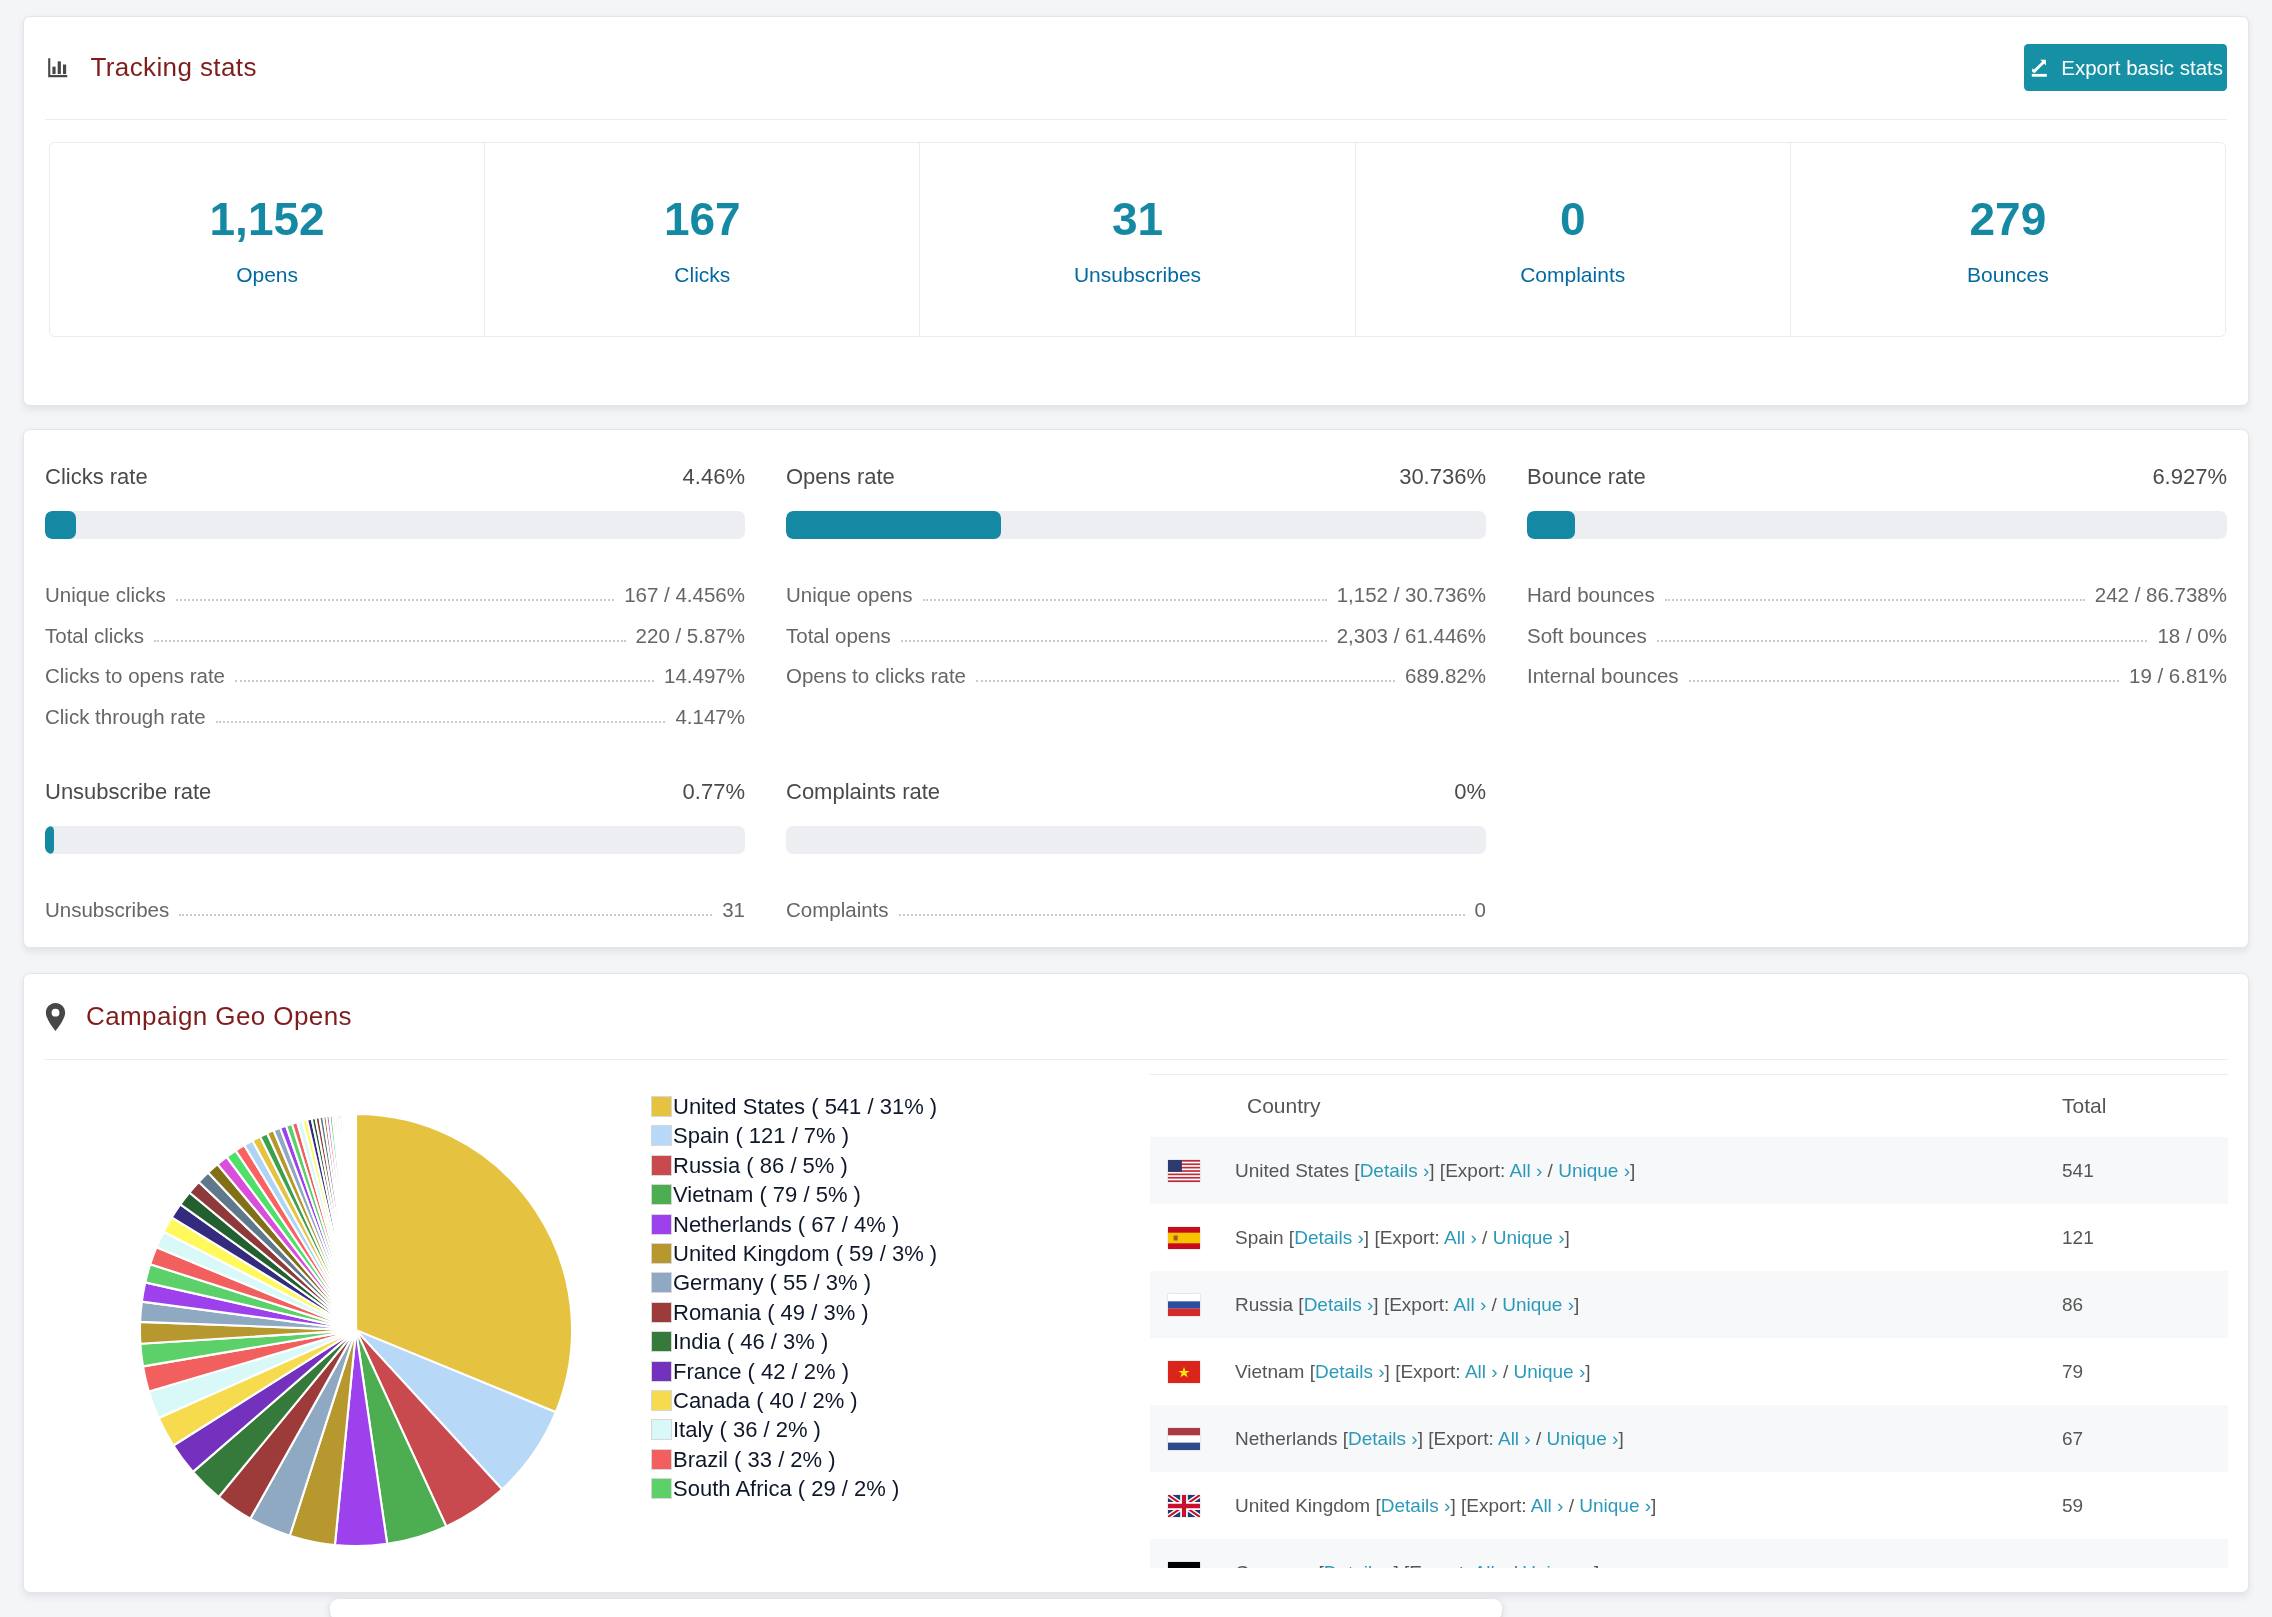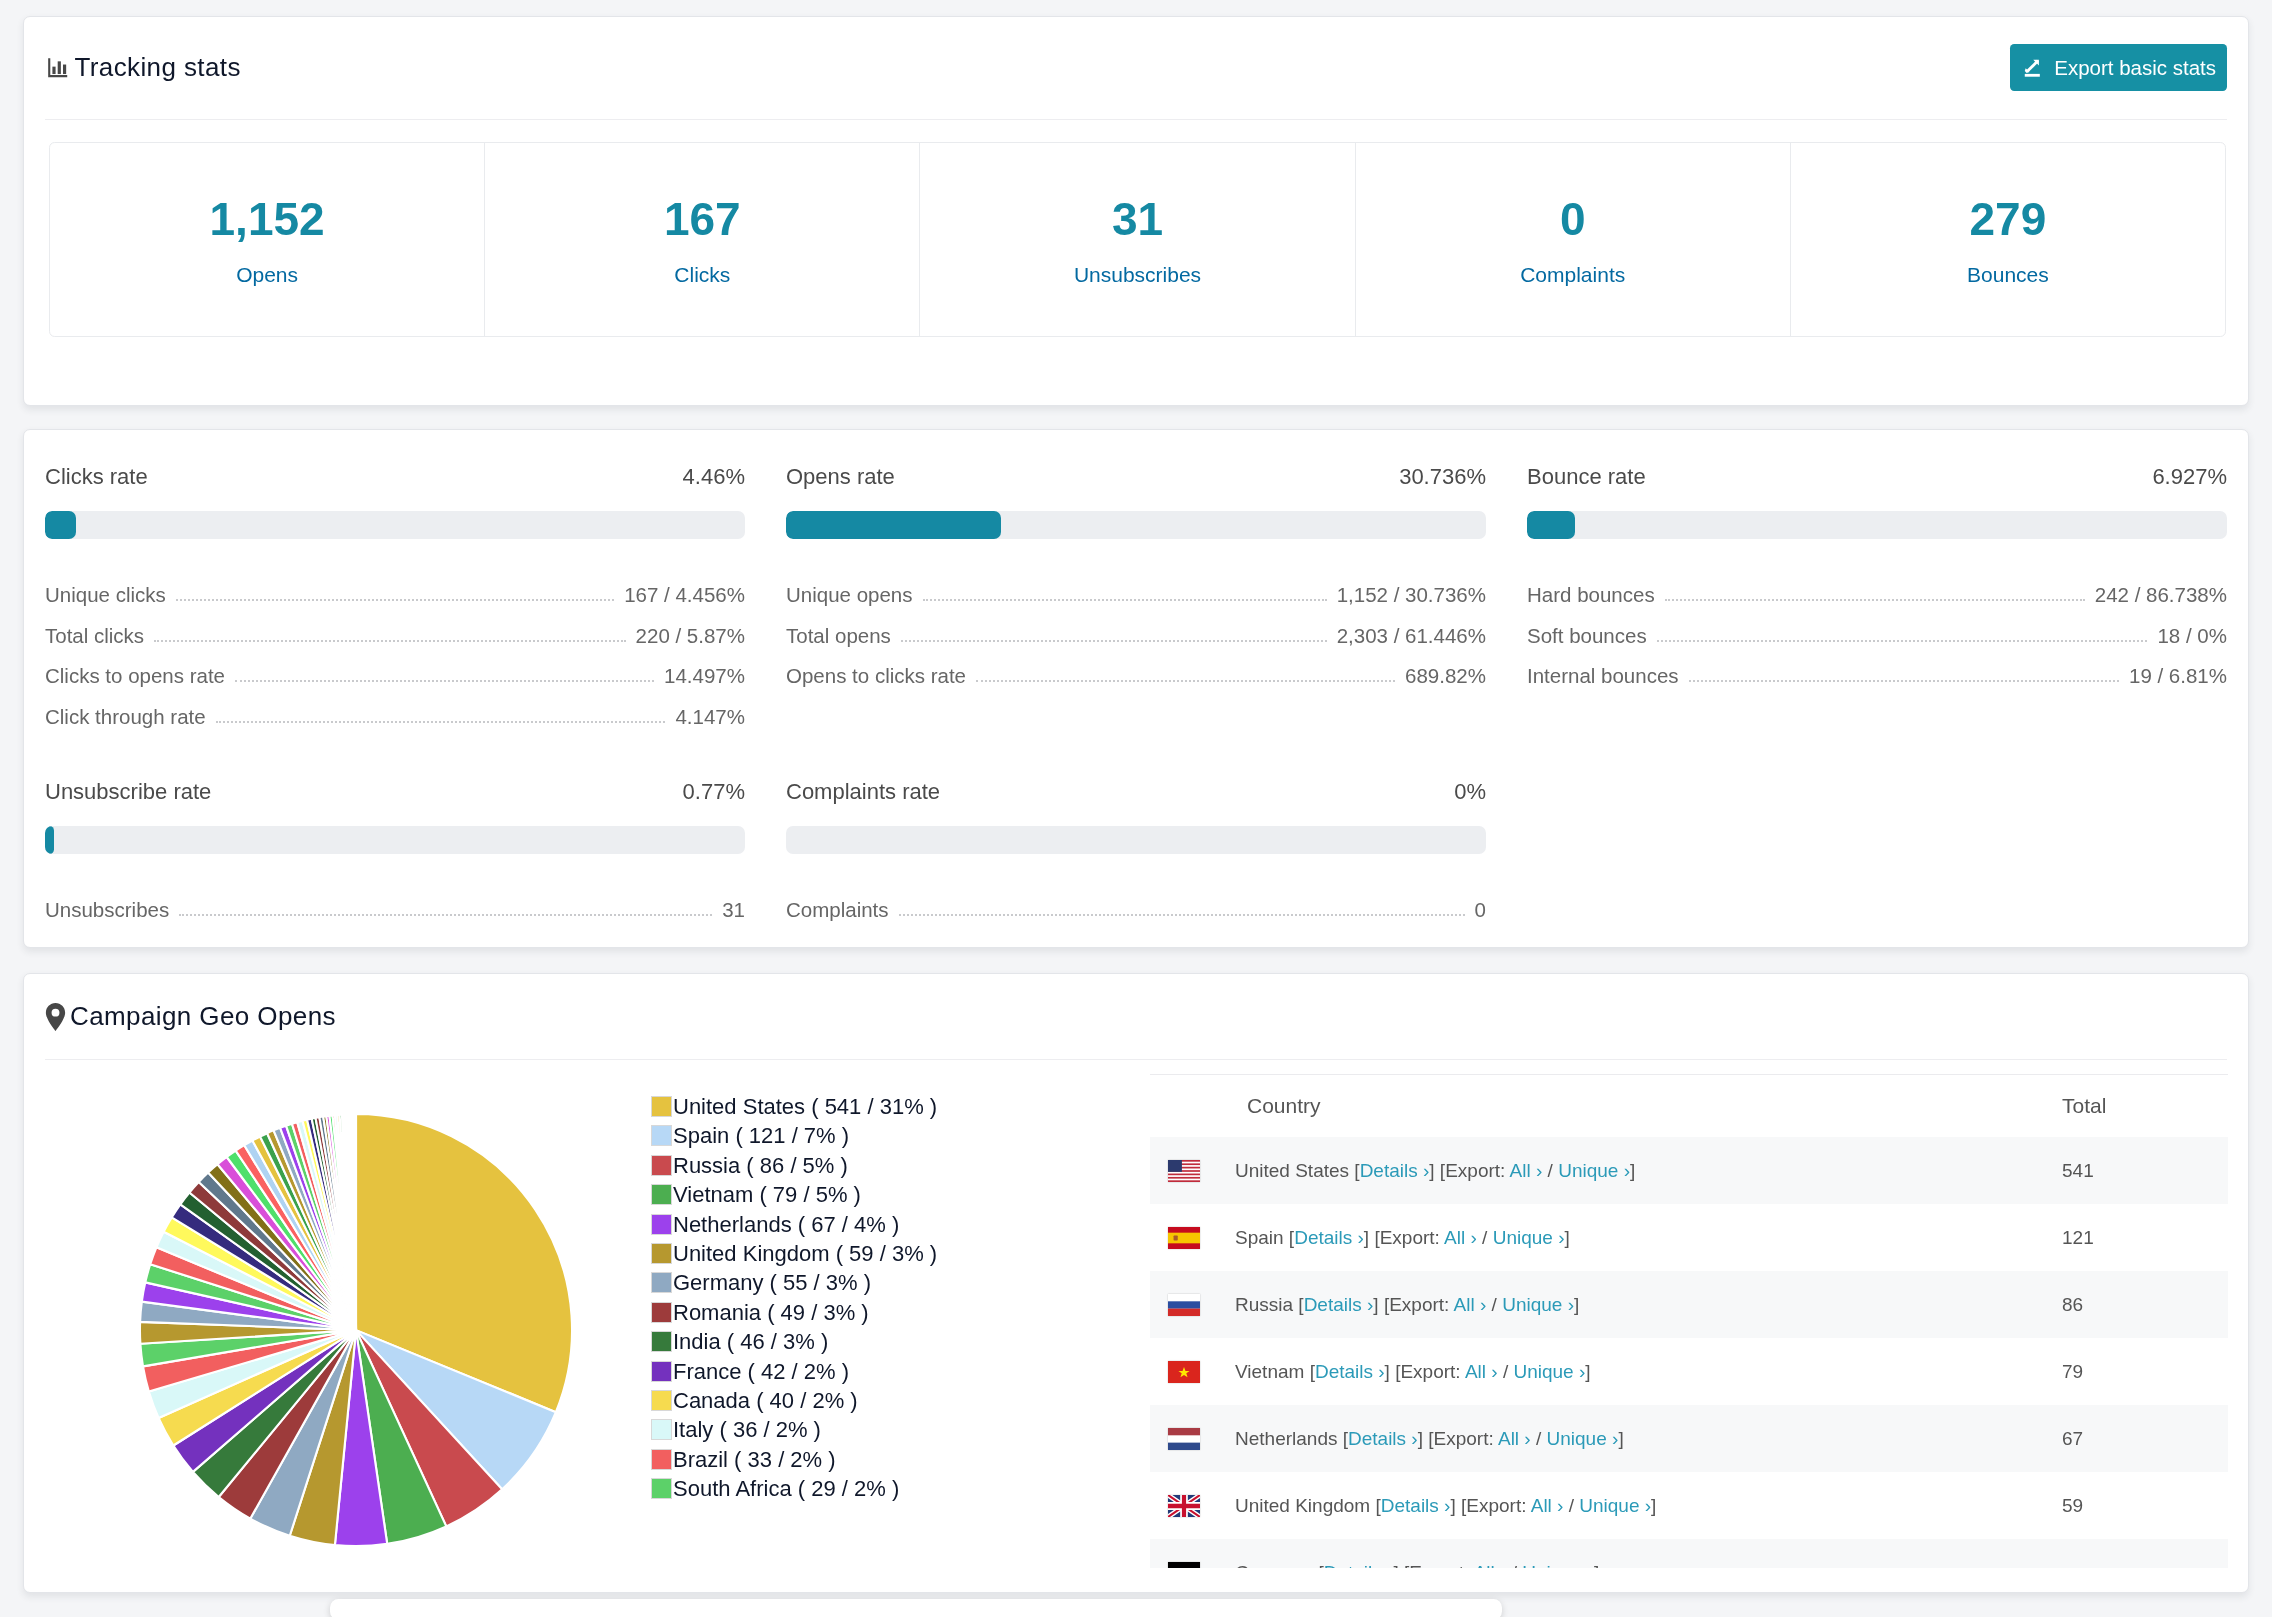--- a/index.html
+++ b/index.html
@@ -10,27 +10,27 @@
   }
   .card{position:absolute;background:#fff;border:0.7px solid #e3e5e9;border-radius:7px;
         box-shadow:0 3.5px 7px rgba(40,50,70,.09)}
   #card-tracking{left:23px;top:15.5px;width:2226px;height:390px}
   #card-geo{left:23px;top:973px;width:2226px;height:620px;overflow:hidden}
   #card-rates{left:23px;top:429px;width:2226px;height:519px}
 
   .card-head{position:absolute;left:21px;right:21px;top:0;height:102px;
              display:flex;align-items:center;justify-content:space-between}
   #card-geo .card-head{height:85px}
-  .card-title{display:flex;align-items:center;gap:4px;font-size:26px;color:#0f172a;letter-spacing:0.4px}
+  .card-title{display:flex;align-items:center;gap:20px;font-size:26px;color:#7f1d1d;letter-spacing:0.4px}
   .divider{position:absolute;left:21px;right:21px;height:0.7px;background:#ededf0}
   #card-tracking .divider{top:102px}
   #card-geo .divider{top:85px}
 
   .export-btn{display:flex;align-items:center;gap:10.6px;background:#1690A4;color:#fff;border:none;
-              border-radius:4.2px;height:47px;padding:0 11px;font-size:20.5px;font-family:inherit;cursor:pointer}
+              border-radius:4.2px;height:47px;padding:0 4px;font-size:20.5px;font-family:inherit;cursor:pointer}
 
   #stats-row{position:absolute;left:25px;top:125px;width:2177px;height:195px;
              border:0.7px solid #e9ebee;border-radius:5.6px;display:flex;background:#fff}
   .stat-cell{flex:1;display:flex;flex-direction:column;align-items:center;justify-content:center;
              border-right:0.7px solid #e9ebee}
   .stat-cell:last-child{border-right:none}
   .stat-value{font-size:46px;font-weight:bold;color:#1589A3}
   .stat-label{font-size:21px;color:#0369a1;margin-top:17px}
 
   #rates-grid{position:absolute;left:21px;right:21px;top:34px;display:grid;

